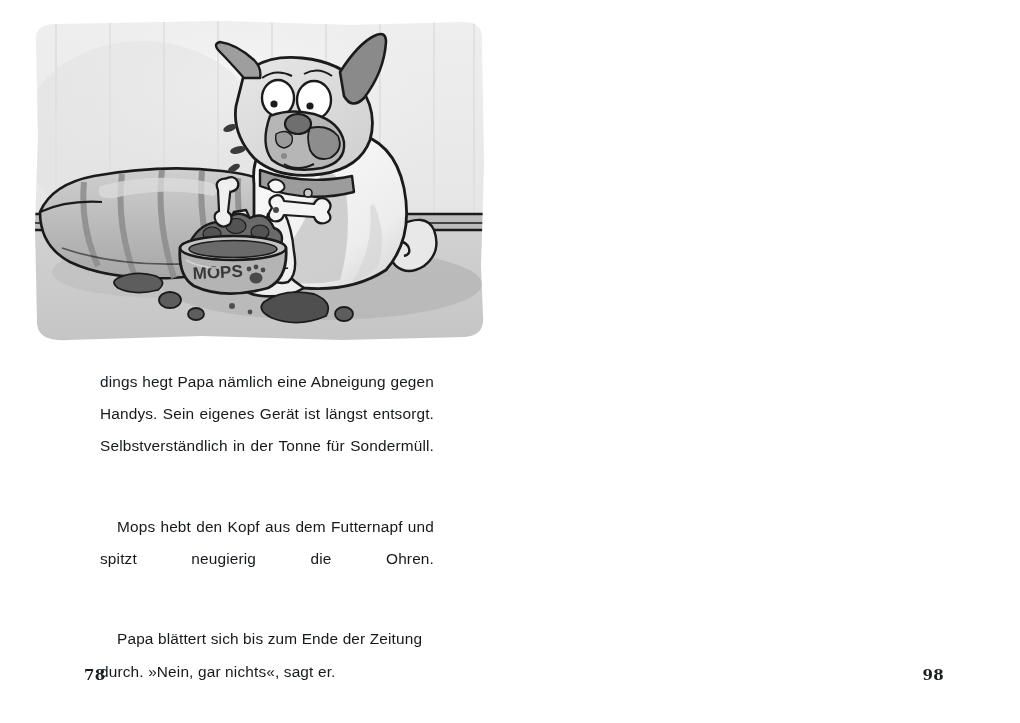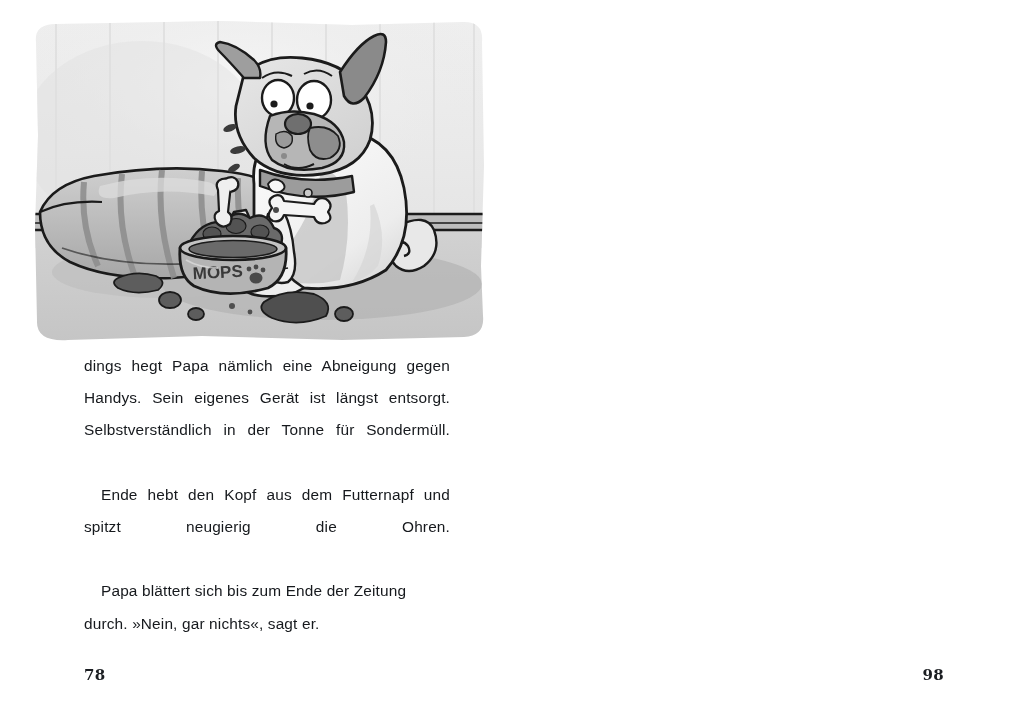--- a/index.html
+++ b/index.html
@@ -56,21 +56,21 @@
     font-size: 15.4px;
     line-height: 32.2px;
     text-align: justify;
     text-justify: inter-word;
     color: #16191d;
     letter-spacing: 0.01em;
   }
   .col.left  { left: 84px; top: 350px; }
 
   .para {
-    margin: 0;
+    margin: 16px;
     text-align: justify;
   }
   .para.indent { text-indent: 17px; }
   .para:last-child { text-align: left; }
 
   
   .para::after {
     content: "";
     display: inline-block;
     width: 100%;
@@ -298,21 +298,21 @@
               <circle cx="210" cy="290" r="3" fill="#4f4f4f" stroke="none"></circle>
               <circle cx="228" cy="296" r="2.4" fill="#4f4f4f" stroke="none"></circle>
             </g>
           </g>
         </svg>
       </div>
     </div>
 
     <div class="col left">
       <p class="para">dings hegt Papa nämlich eine Abneigung gegen Handys. Sein eigenes Gerät ist längst entsorgt. Selbstverständlich in der Tonne für Sondermüll.</p>
-      <p class="para indent">Ende hebt den Kopf aus dem Futternapf und spitzt neugierig die Ohren.</p>
+      <p class="para indent">Mops hebt den Kopf aus dem Futternapf und spitzt neugierig die Ohren.</p>
       <p class="para indent noflush">Papa blättert sich bis zum Ende der Zeitung durch. »Nein, gar nichts«, sagt er.</p>
     </div>
 
     <div class="folio left">78</div>
   </div>
 
   <div class="page">
 
     <div class="folio right">98</div>
   </div>

